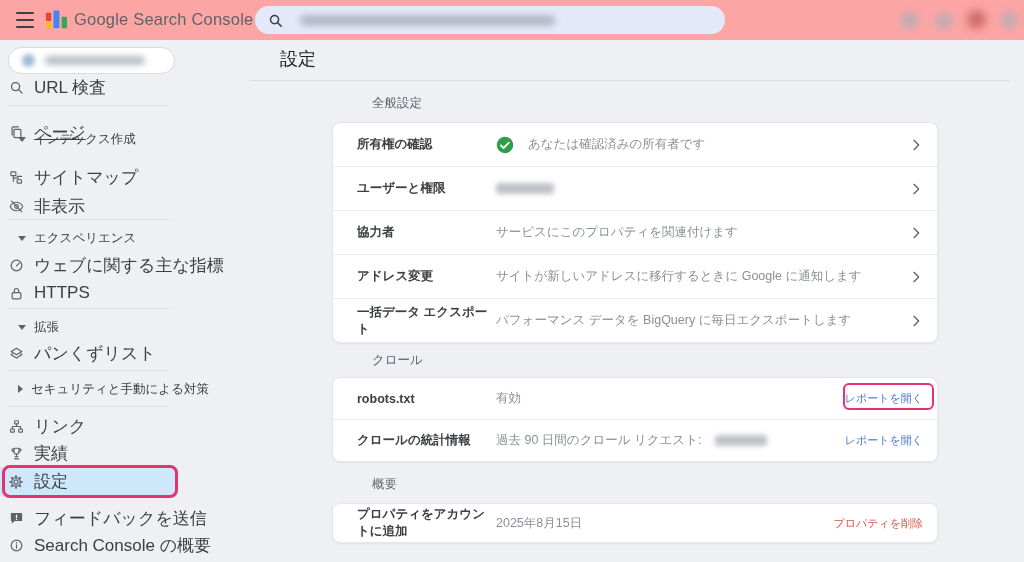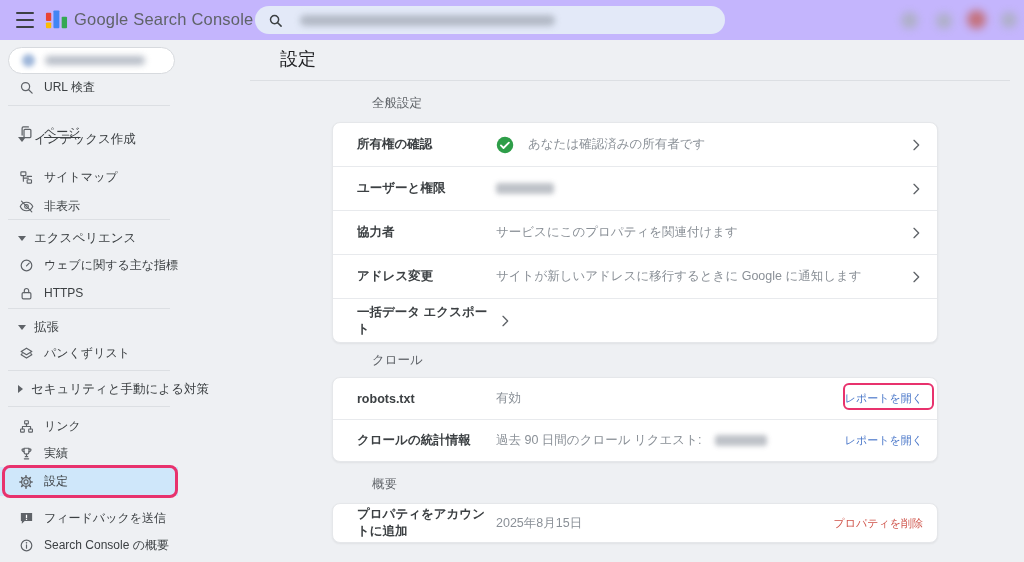--- a/index.html
+++ b/index.html
@@ -3,36 +3,36 @@
 <meta charset="utf-8">
 <style>
   html,body{margin:0;padding:0;}
   body{
     width:1024px;height:562px;position:relative;overflow:hidden;
     background:#eef0f3;
     font-family:"Liberation Sans","DejaVu Sans",sans-serif;
     color:#3c4043;
   }
   
-  .topbar{position:absolute;left:0;top:0;width:1024px;height:40px;background:#c4b5fd;}
+  .topbar{position:absolute;left:0;top:0;width:1024px;height:40px;background:#fca5a5;}
   .hamburger{position:absolute;left:16px;top:12px;width:18px;height:16px;display:flex;flex-direction:column;justify-content:space-between;cursor:pointer;}
   .hamburger span{display:block;height:2px;background:#3c4043;border-radius:1px;}
   .logo-icon{position:absolute;left:45px;top:8px;}
   .app-title{position:absolute;left:74px;top:10px;font-size:16.5px;color:#5f6368;letter-spacing:.2px;}
   .searchbar{position:absolute;left:255px;top:6px;width:470px;height:28px;border-radius:14px;background:#e3e9f8;display:flex;align-items:center;padding-left:13px;box-sizing:border-box;cursor:text;}
   .redact{background:#aab1bd;filter:blur(3px);border-radius:5px;opacity:.85;}
   .search-redact{width:255px;height:11px;margin-left:17px;}
   .tb-blob{position:absolute;border-radius:50%;filter:blur(4px);background:#a9afb9;opacity:.8;}
   .tb-blob.red{background:#c4605c;}
   
   .sidebar{position:absolute;left:0;top:40px;width:185px;height:522px;}
   .prop-pill{position:absolute;left:8px;top:7px;width:167px;height:27px;background:#fff;border:1px solid #d7dade;border-radius:14px;display:flex;align-items:center;padding-left:13px;box-sizing:border-box;cursor:pointer;}
   .prop-ico{width:13px;height:13px;border-radius:50%;background:#9fb7da;filter:blur(2.5px);}
   .prop-txt{width:100px;height:9px;margin-left:10px;}
-  .side-item{position:absolute;left:0;width:178px;height:28px;display:flex;align-items:center;padding-left:18px;box-sizing:border-box;font-size:12px;color:#3c4043;cursor:pointer;white-space:nowrap;}
+  .side-item{position:absolute;left:0;width:178px;height:28px;display:flex;align-items:center;padding-left:8px;box-sizing:border-box;font-size:17px;color:#3c4043;cursor:pointer;white-space:nowrap;}
   .side-item .ic{width:16px;height:16px;margin-right:10px;flex:0 0 16px;display:flex;align-items:center;justify-content:center;}
   .side-item.active{background:#cfe7fa;height:29px;}
   .side-head{position:absolute;left:0;width:178px;height:26px;display:flex;align-items:center;padding-left:18px;box-sizing:border-box;font-size:12.5px;color:#3c4043;cursor:pointer;white-space:nowrap;}
   .tri-down{width:0;height:0;border-left:4px solid transparent;border-right:4px solid transparent;border-top:5px solid #5f6368;margin-right:8px;}
   .tri-right{width:0;height:0;border-top:4px solid transparent;border-bottom:4px solid transparent;border-left:5px solid #5f6368;margin-right:8px;}
   .side-div{position:absolute;left:8px;width:162px;border-top:1px solid #dcdfe3;}
   
   .annot{position:absolute;border:3px solid #e8326d;box-sizing:border-box;pointer-events:none;z-index:9;}
   .annot-settings{left:2px;top:465px;width:176px;height:33px;border-radius:8px;}
   .annot-report{left:843px;top:383px;width:91px;height:27px;border-radius:6px;border-width:2.5px;}
@@ -291,20 +291,23 @@
         <span>サイトが新しいアドレスに移行するときに Google に通知します</span>
       </div>
     <span class="row-chevron">
         <svg class="ico-stroke" width="16" height="16" viewBox="0 0 24 24">
           <path d="M9 5l7 7-7 7"></path>
         </svg>
       </span>
   </div>
   <div class="row h43">
     <div class="row-label">一括データ エクスポート</div>
+    <div class="row-value">
+        <span>パフォーマンス データを BigQuery に毎日エクスポートします</span>
+      </div>
     <span class="row-chevron">
         <svg class="ico-stroke" width="16" height="16" viewBox="0 0 24 24">
           <path d="M9 5l7 7-7 7"></path>
         </svg>
       </span>
   </div>
 </div>
 
 <div class="sec-head" style="top:352px;">クロール</div>
 

